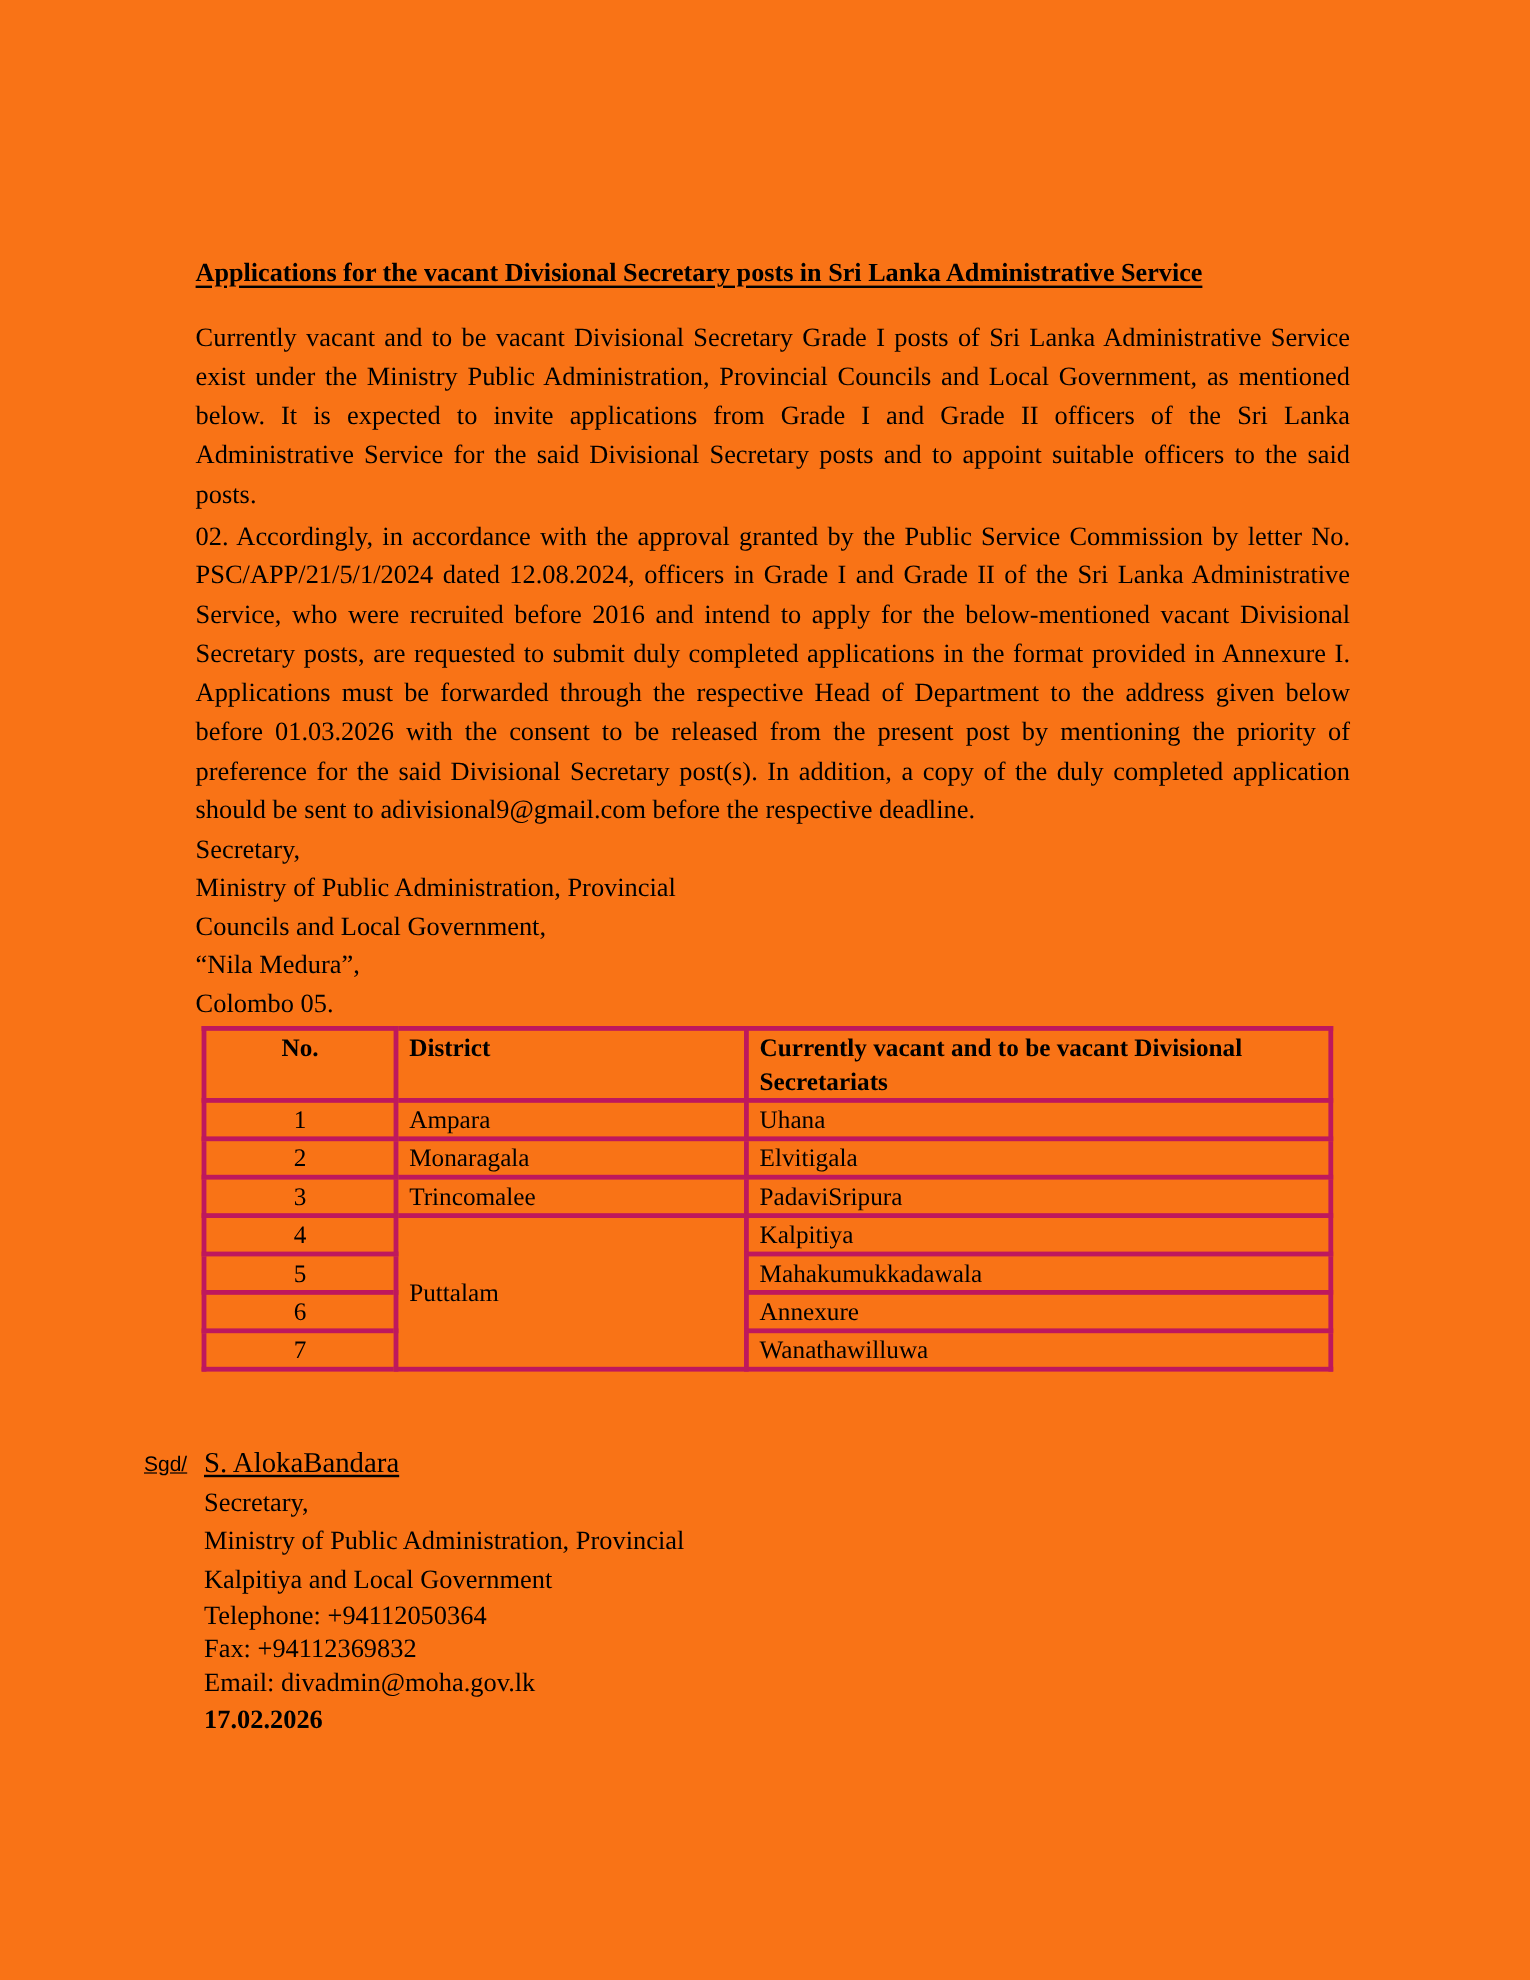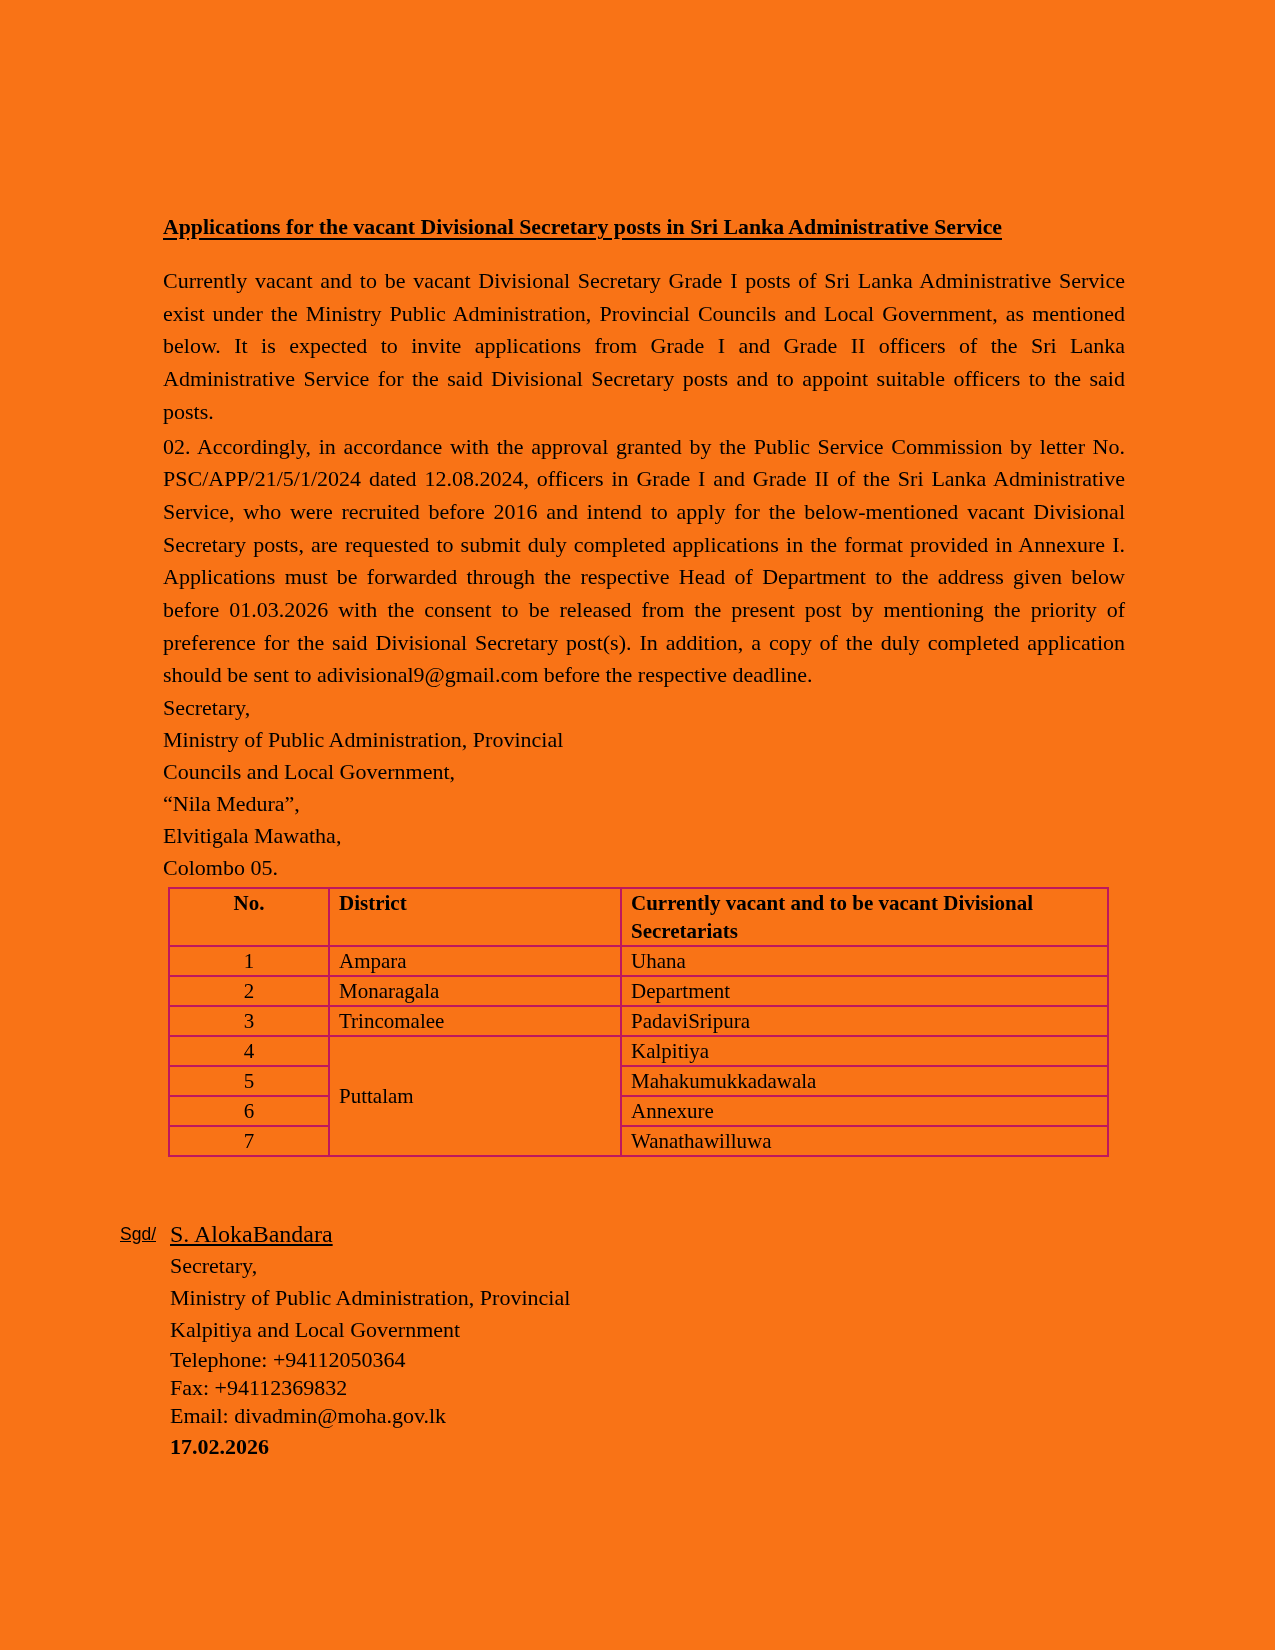--- a/index.html
+++ b/index.html
@@ -37,21 +37,21 @@
     font-size: 22px;
     line-height: 32px;
     margin-top: 0;
   }
   .vac-table {
     border-collapse: collapse;
     table-layout: fixed;
     margin: 3px 0 0 5px;
   }
   .vac-table th, .vac-table td {
-    border: 2px solid #be185d;
+    border: 4px solid #be185d;
     font-size: 21px;
     line-height: 28px;
     padding: 0 6px 0 9px;
     vertical-align: top;
     text-align: left;
     overflow: hidden;
   }
   .vac-table th { font-weight: bold; height: 54px; }
   .vac-table tbody tr { height: 28px; }
   .num-col { text-align: center !important; padding: 0 !important; }
@@ -80,21 +80,20 @@
 
   <p class="body-text para1">Currently vacant and to be vacant Divisional Secretary Grade I posts of Sri Lanka Administrative Service exist under the Ministry Public Administration, Provincial Councils and Local Government, as mentioned below. It is expected to invite applications from Grade I and Grade II officers of the Sri Lanka Administrative Service for the said Divisional Secretary posts and to appoint suitable officers to the said posts.</p>
 
   <p class="body-text para2"><span>02. Accordingly, in accordance with the approval granted by the Public Service Commission by letter No. PSC/APP/21/5/1/2024 dated 12.08.2024, officers in Grade I and Grade II of the Sri Lanka Administrative Service, who were recruited before 2016 and intend to apply for the below-mentioned vacant Divisional Secretary posts, are requested to submit duly completed applications in the format provided in Annexure I. Applications must be forwarded through the respective Head of Department to the address given below before 01.03.2026 with the consent to be released from the present post by mentioning the priority of preference for the said Divisional Secretary post(s). In addition, a copy of the duly completed application should be sent to </span><span class="email">adivisional9@gmail.com</span><span> before the respective deadline.</span></p>
 
   <div class="address">
     <div>Secretary,</div>
     <div>Ministry of Public Administration, Provincial</div>
     <div>Councils and Local Government,</div>
     <div>“Nila Medura”,</div>
-    <div>Elvitigala Mawatha,</div>
     <div>Colombo 05.</div>
   </div>
 
   <table class="vac-table">
     <colgroup>
       <col style="width:160px">
       <col style="width:292px">
       <col style="width:487px">
     </colgroup>
     <thead>
@@ -106,21 +105,21 @@
     </thead>
     <tbody>
       <tr>
         <td class="num-col">1</td>
         <td>Ampara</td>
         <td>Uhana</td>
       </tr>
       <tr>
         <td class="num-col">2</td>
         <td>Monaragala</td>
-        <td>Department</td>
+        <td>Elvitigala</td>
       </tr>
       <tr>
         <td class="num-col">3</td>
         <td>Trincomalee</td>
         <td>PadaviSripura</td>
       </tr>
       <tr>
         <td class="num-col">4</td>
         <td class="merged-cell" rowspan="4">Puttalam</td>
         <td>Kalpitiya</td>

